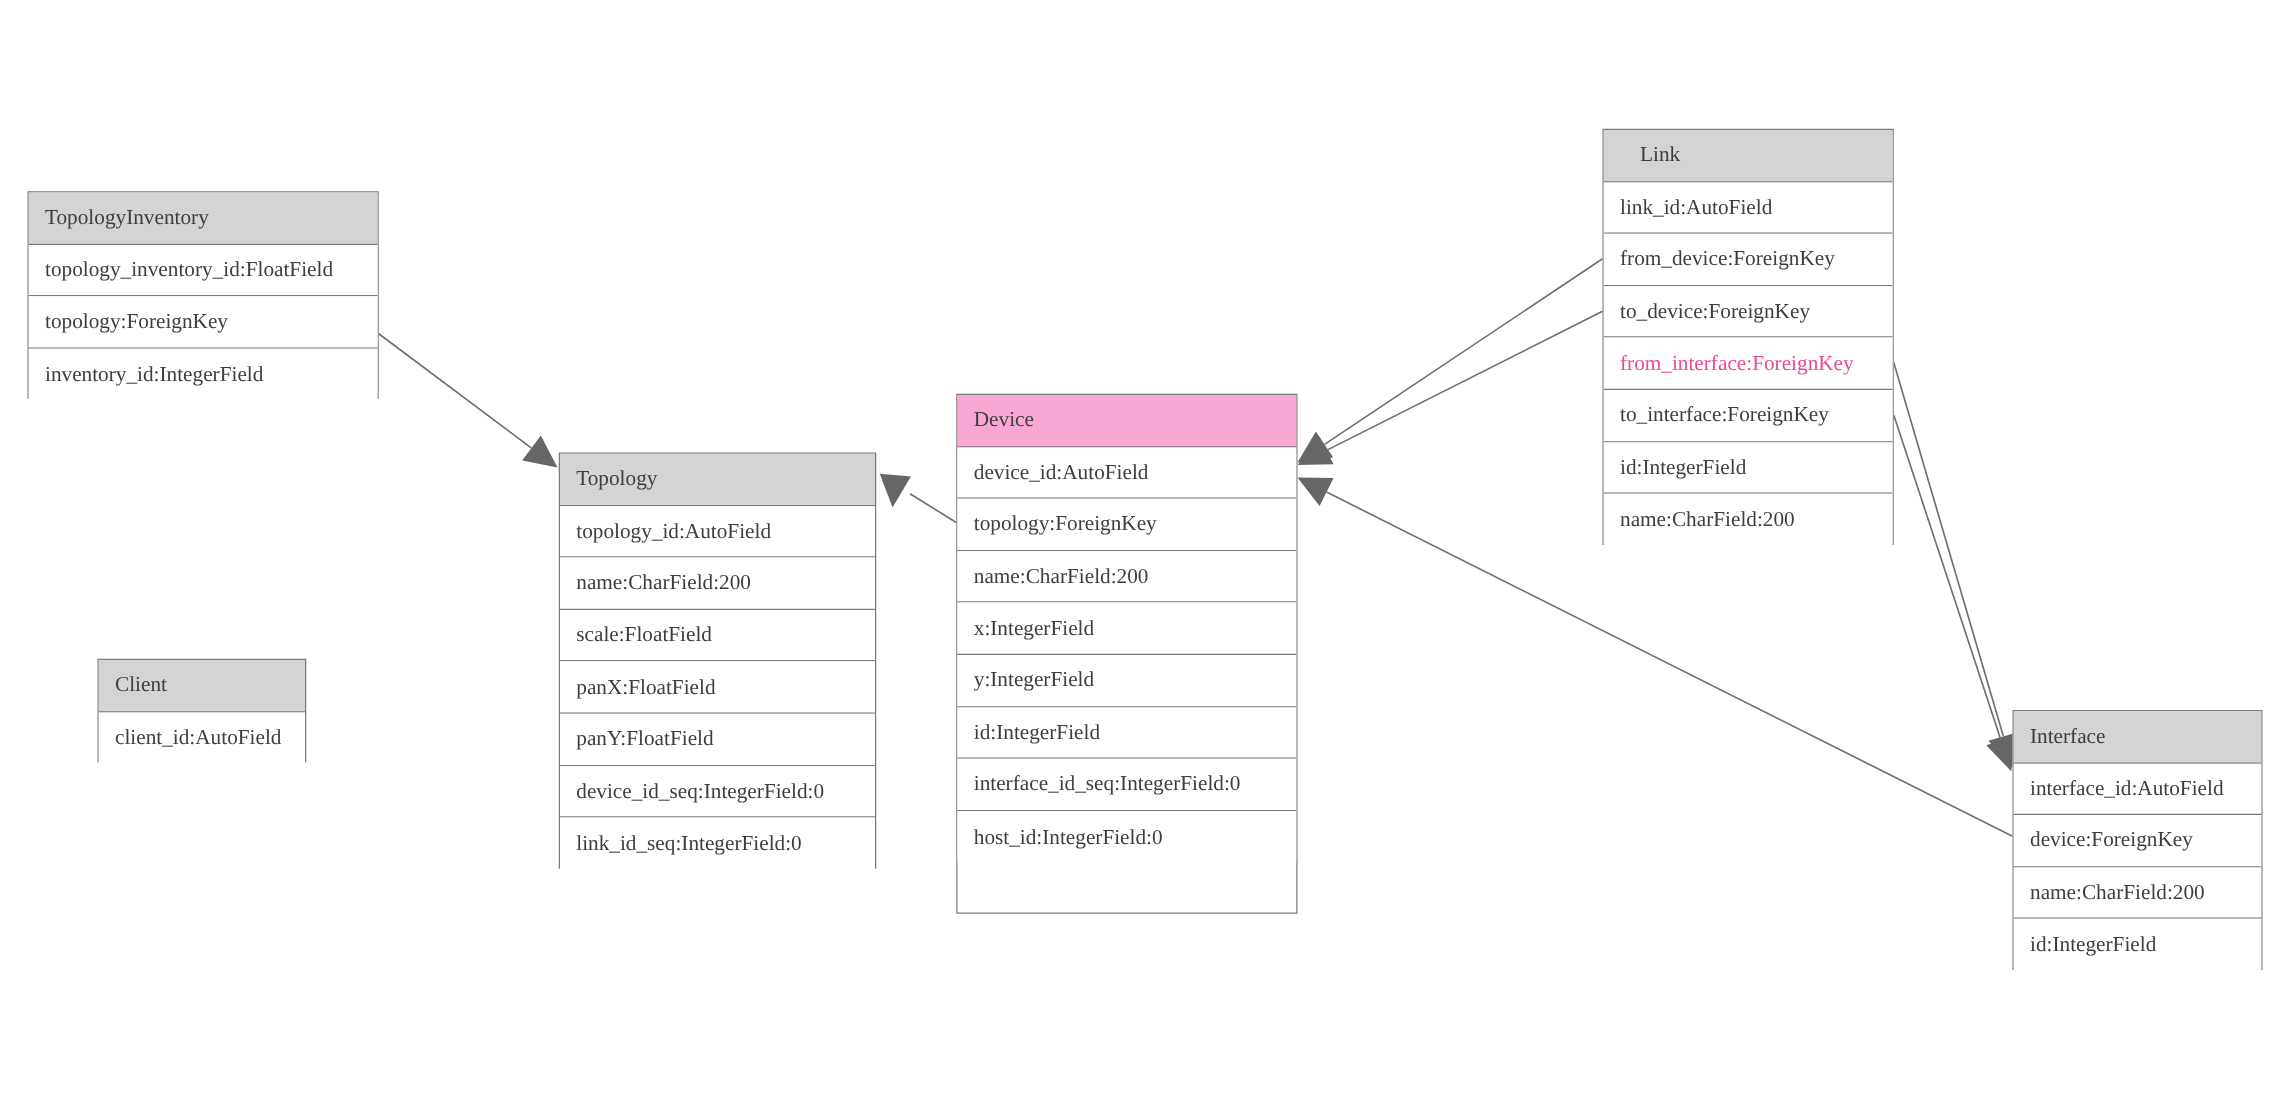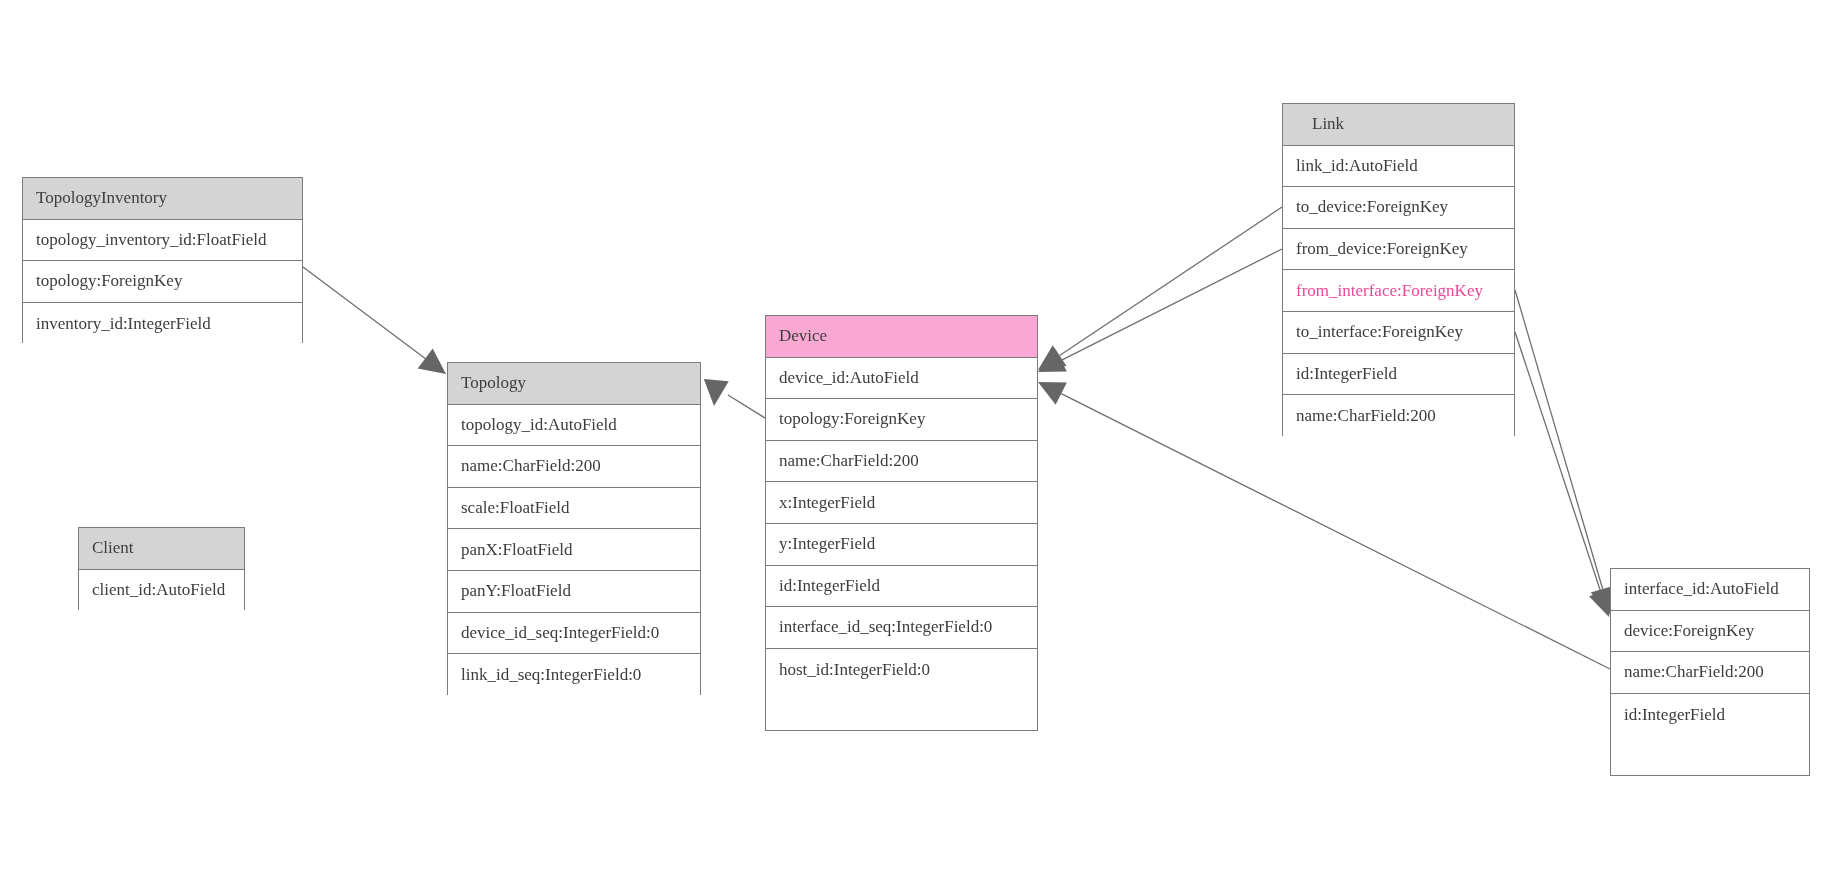--- a/index.html
+++ b/index.html
@@ -71,21 +71,21 @@
       <line x1="1282" y1="249" x2="1061.216921854323" y2="360.2963877537634" stroke="#6e6e6e" stroke-width="1.3"></line>
       <polygon points="1038,372 1055.5901851974784,349.13440609303115 1066.8436585111674,371.4583694144956" fill="#666666"></polygon>
       <line x1="1610" y1="669" x2="1061.2388333209228" y2="393.6600439914421" stroke="#6e6e6e" stroke-width="1.3"></line>
       <polygon points="1038,382 1066.8446237014239,382.48752797176763 1055.6330429404218,404.8325600111165" fill="#666666"></polygon>
       <line x1="1515" y1="290" x2="1602.6845234450284" y2="589.0503746967282" stroke="#6e6e6e" stroke-width="1.3"></line>
       <polygon points="1610,614 1590.689511279994,592.5674307327723 1614.6795356100629,585.5333186606841" fill="#666666"></polygon>
       <line x1="1515" y1="332" x2="1600.8560927455262" y2="592.308366302925" stroke="#6e6e6e" stroke-width="1.3"></line>
       <polygon points="1609,617 1588.9851150065479,596.2237063291144 1612.7270704845046,588.3930262767357" fill="#666666"></polygon>
     </svg>
   <div id="entities-layer">
-      <div class="entity" style="left: 22px; top: 177px; width: 281px; height: 166.4px; border-color: rgb(123, 123, 123);">
+      <div class="entity" style="left: 22px; top: 153px; width: 281px; height: 166.4px; border-color: rgb(123, 123, 123);">
         <div class="entity-header" style="height: 41.6px; background: rgb(212, 212, 212); border-bottom-color: rgb(123, 123, 123); color: rgb(61, 61, 61);">TopologyInventory</div>
         <div class="entity-row" style="height: 41.6px; border-bottom-color: rgb(123, 123, 123); color: rgb(61, 61, 61);">topology_inventory_id:FloatField</div>
         <div class="entity-row" style="height: 41.6px; border-bottom-color: rgb(123, 123, 123); color: rgb(61, 61, 61);">topology:ForeignKey</div>
         <div class="entity-row" style="height: 41.6px; border-bottom-color: rgb(123, 123, 123); color: rgb(61, 61, 61);">inventory_id:IntegerField</div>
       </div>
       <div class="entity" style="left: 447px; top: 318px; width: 254px; height: 332.8px; border-color: rgb(123, 123, 123); margin-top: 44px;">
         <div class="entity-header" style="height: 41.6px; background: rgb(212, 212, 212); border-bottom-color: rgb(123, 123, 123); color: rgb(61, 61, 61);">Topology</div>
         <div class="entity-row" style="height: 41.6px; border-bottom-color: rgb(123, 123, 123); color: rgb(61, 61, 61);">topology_id:AutoField</div>
         <div class="entity-row" style="height: 41.6px; border-bottom-color: rgb(123, 123, 123); color: rgb(61, 61, 61);">name:CharField:200</div>
         <div class="entity-row" style="height: 41.6px; border-bottom-color: rgb(123, 123, 123); color: rgb(61, 61, 61);">scale:FloatField</div>
@@ -105,27 +105,28 @@
         <div class="entity-row" style="height: 41.6px; border-bottom-color: rgb(123, 123, 123); color: rgb(61, 61, 61);">name:CharField:200</div>
         <div class="entity-row" style="height: 41.6px; border-bottom-color: rgb(123, 123, 123); color: rgb(61, 61, 61);">x:IntegerField</div>
         <div class="entity-row" style="height: 41.6px; border-bottom-color: rgb(123, 123, 123); color: rgb(61, 61, 61);">y:IntegerField</div>
         <div class="entity-row" style="height: 41.6px; border-bottom-color: rgb(123, 123, 123); color: rgb(61, 61, 61);">id:IntegerField</div>
         <div class="entity-row" style="height: 41.6px; border-bottom-color: rgb(123, 123, 123); color: rgb(61, 61, 61);">interface_id_seq:IntegerField:0</div>
         <div class="entity-row" style="height: 41.6px; border-bottom-color: rgb(123, 123, 123); color: rgb(61, 61, 61);">host_id:IntegerField:0</div>
       </div>
       <div class="entity" style="left: 1282px; top: 103px; width: 233px; height: 332.8px; border-color: rgb(123, 123, 123);">
         <div class="entity-header" style="height: 41.6px; background: rgb(212, 212, 212); border-bottom-color: rgb(123, 123, 123); color: rgb(61, 61, 61); padding-left: 29px;">Link</div>
         <div class="entity-row" style="height: 41.6px; border-bottom-color: rgb(123, 123, 123); color: rgb(61, 61, 61);">link_id:AutoField</div>
+        <div class="entity-row" style="height: 41.6px; border-bottom-color: rgb(123, 123, 123); color: rgb(61, 61, 61);">from_device:ForeignKey</div>
         <div class="entity-row" style="height: 41.6px; border-bottom-color: rgb(123, 123, 123); color: rgb(61, 61, 61);">to_device:ForeignKey</div>
-        <div class="entity-row" style="height: 41.6px; border-bottom-color: rgb(123, 123, 123); color: rgb(61, 61, 61);">from_device:ForeignKey</div>
         <div class="entity-row" style="height: 41.6px; border-bottom-color: rgb(123, 123, 123); color: #ec4899;">from_interface:ForeignKey</div>
         <div class="entity-row" style="height: 41.6px; border-bottom-color: rgb(123, 123, 123); color: rgb(61, 61, 61);">to_interface:ForeignKey</div>
         <div class="entity-row" style="height: 41.6px; border-bottom-color: rgb(123, 123, 123); color: rgb(61, 61, 61);">id:IntegerField</div>
         <div class="entity-row" style="height: 41.6px; border-bottom-color: rgb(123, 123, 123); color: rgb(61, 61, 61);">name:CharField:200</div>
       </div>
       <div class="entity" style="left: 1610px; top: 568px; width: 200px; height: 208px; border-color: rgb(123, 123, 123);">
+        <div class="entity-header" style="height: 41.6px; background: rgb(212, 212, 212); border-bottom-color: rgb(123, 123, 123); color: rgb(61, 61, 61);">Interface</div>
         <div class="entity-row" style="height: 41.6px; border-bottom-color: rgb(123, 123, 123); color: rgb(61, 61, 61);">interface_id:AutoField</div>
         <div class="entity-row" style="height: 41.6px; border-bottom-color: rgb(123, 123, 123); color: rgb(61, 61, 61);">device:ForeignKey</div>
         <div class="entity-row" style="height: 41.6px; border-bottom-color: rgb(123, 123, 123); color: rgb(61, 61, 61);">name:CharField:200</div>
         <div class="entity-row" style="height: 41.6px; border-bottom-color: rgb(123, 123, 123); color: rgb(61, 61, 61);">id:IntegerField</div>
       </div>
     </div>
 </div>
 
 </body></html>

